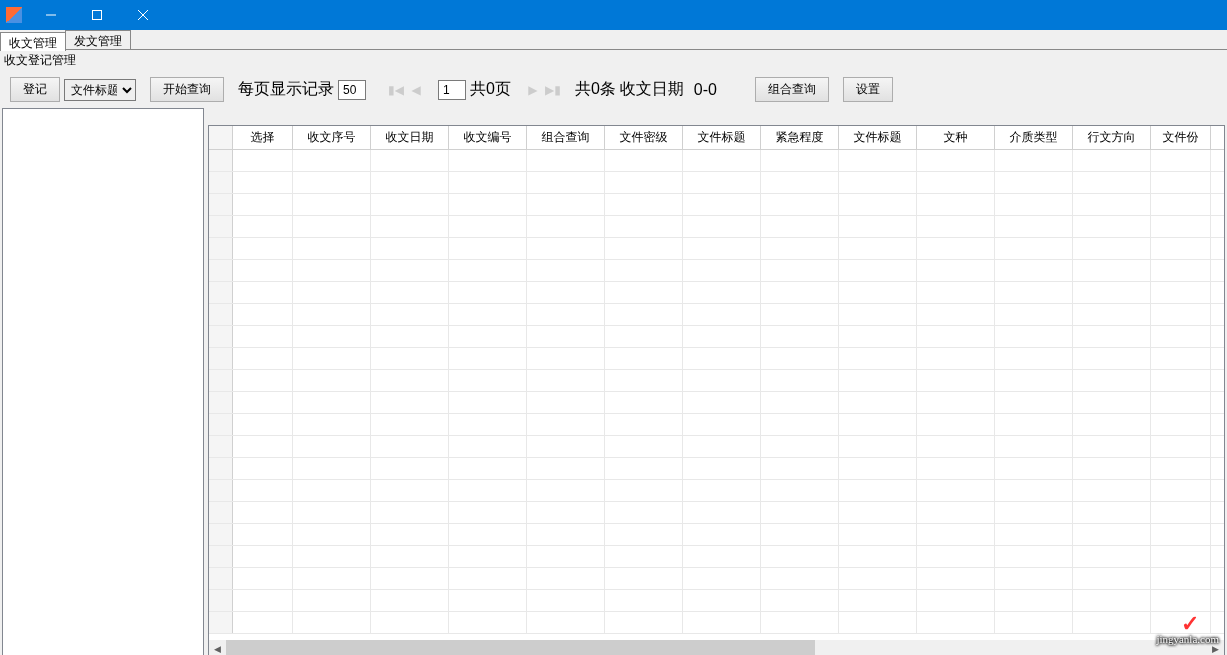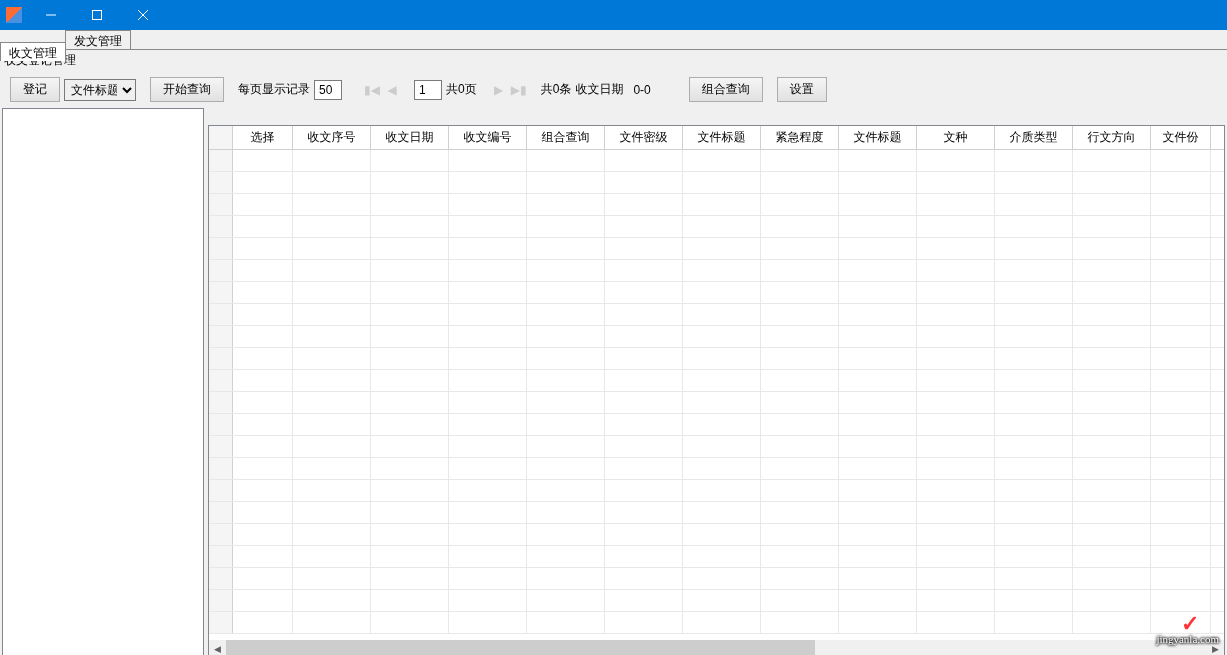--- a/index.html
+++ b/index.html
@@ -45,21 +45,21 @@
     }
     .tab {
       padding: 2px 8px;
       border: 1px solid #888;
       border-bottom: none;
       background: #f0f0f0;
       cursor: pointer;
       font-size: 12px;
       margin-right: -1px;
     }
-    .tab.active { background: #fff; position: relative; top: 12px; }
+    .tab.active { background: #fff; position: relative; top: 2px; }
     .subtitle {
       padding: 2px 4px;
       font-size: 12px;
       background: #f0f0f0;
     }
     .toolbar {
       background: #f0f0f0;
       padding: 6px 10px;
       display: flex;
       align-items: center;
@@ -103,21 +103,21 @@
       width: 16px;
       height: 16px;
       cursor: pointer;
       display: inline-flex;
       align-items: center;
       justify-content: center;
       color: #888;
       user-select: none;
     }
     .nav-icon.disabled { color: #ccc; cursor: default; }
-    .toolbar-label { font-size: 12px; }
+    .toolbar-label { font-size: 16px; }
     .spacer-sm { width: 6px; }
     .spacer-md { width: 14px; }
     .content-area {
       display: flex;
       height: calc(655px - 30px - 20px - 19px - 34px);
       background: #f0f0f0;
     }
     .sidebar {
       width: 206px;
       display: flex;

